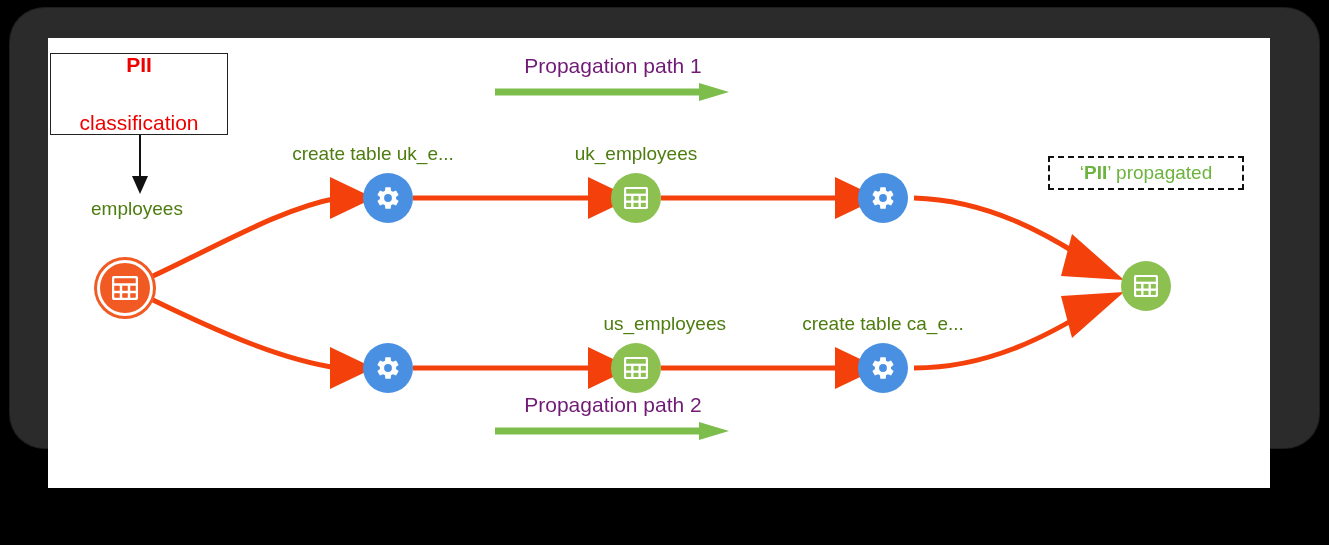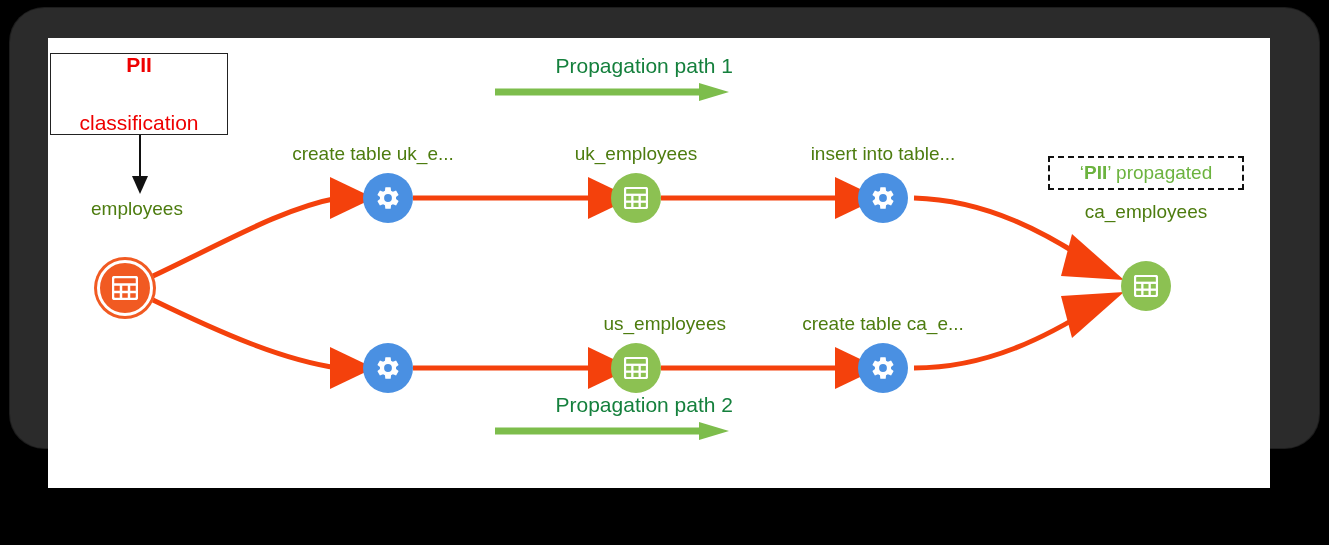--- a/index.html
+++ b/index.html
@@ -128,23 +128,23 @@
     white-space: nowrap;
     text-align: center;
   }
 
   
   .prop-path {
     position: absolute;
     width: 240px;
   }
   .prop-path .prop-label {
-    color: #15803d;
+    color: #701a75;
     font-size: 21px;
-    text-align: right;
+    text-align: center;
     white-space: nowrap;
   }
   .prop-path .prop-arrow {
     display: block;
     margin-top: 3px;
   }
 </style>
 </head>
 <body>
 
@@ -197,28 +197,26 @@
         <b>PII</b>
         <span>’ propagated</span>
     </div>
 
     <div class="node-label" style="left:0px; top:160px; width:178px;text-align:center;">employees</div>
 
     <div class="node-label" style="left:235px; top:105px; width:180px;">create table uk_e...</div>
 
     <div class="node-label" style="left:498px; top:105px; width:180px;">uk_employees</div>
 
-    <div class="node-label" style="left:745px; top:105px; width:180px;">insert into table...</div>
 
 
     <div class="node-label" style="left:498px; top:275px; width:180px;text-align:right;">us_employees</div>
 
     <div class="node-label" style="left:745px; top:275px; width:180px;">create table ca_e...</div>
 
-    <div class="node-label" style="left:1008px; top:163px; width:180px;">ca_employees</div>
 
     <div class="node node-source" style="left:49px; top:222px;">
       <span>
         <svg width="26" height="24" viewBox="0 0 26 24">
           <rect x="1" y="1" width="24" height="22" rx="2" fill="none" stroke="#ffffff" stroke-width="2.5"></rect>
           <line x1="1" y1="8.5" x2="25" y2="8.5" stroke="#ffffff" stroke-width="2.5"></line>
           <line x1="1" y1="16" x2="25" y2="16" stroke="#ffffff" stroke-width="2.5"></line>
           <line x1="9" y1="8.5" x2="9" y2="23" stroke="#ffffff" stroke-width="2.5"></line>
           <line x1="17" y1="8.5" x2="17" y2="23" stroke="#ffffff" stroke-width="2.5"></line>
         </svg>

